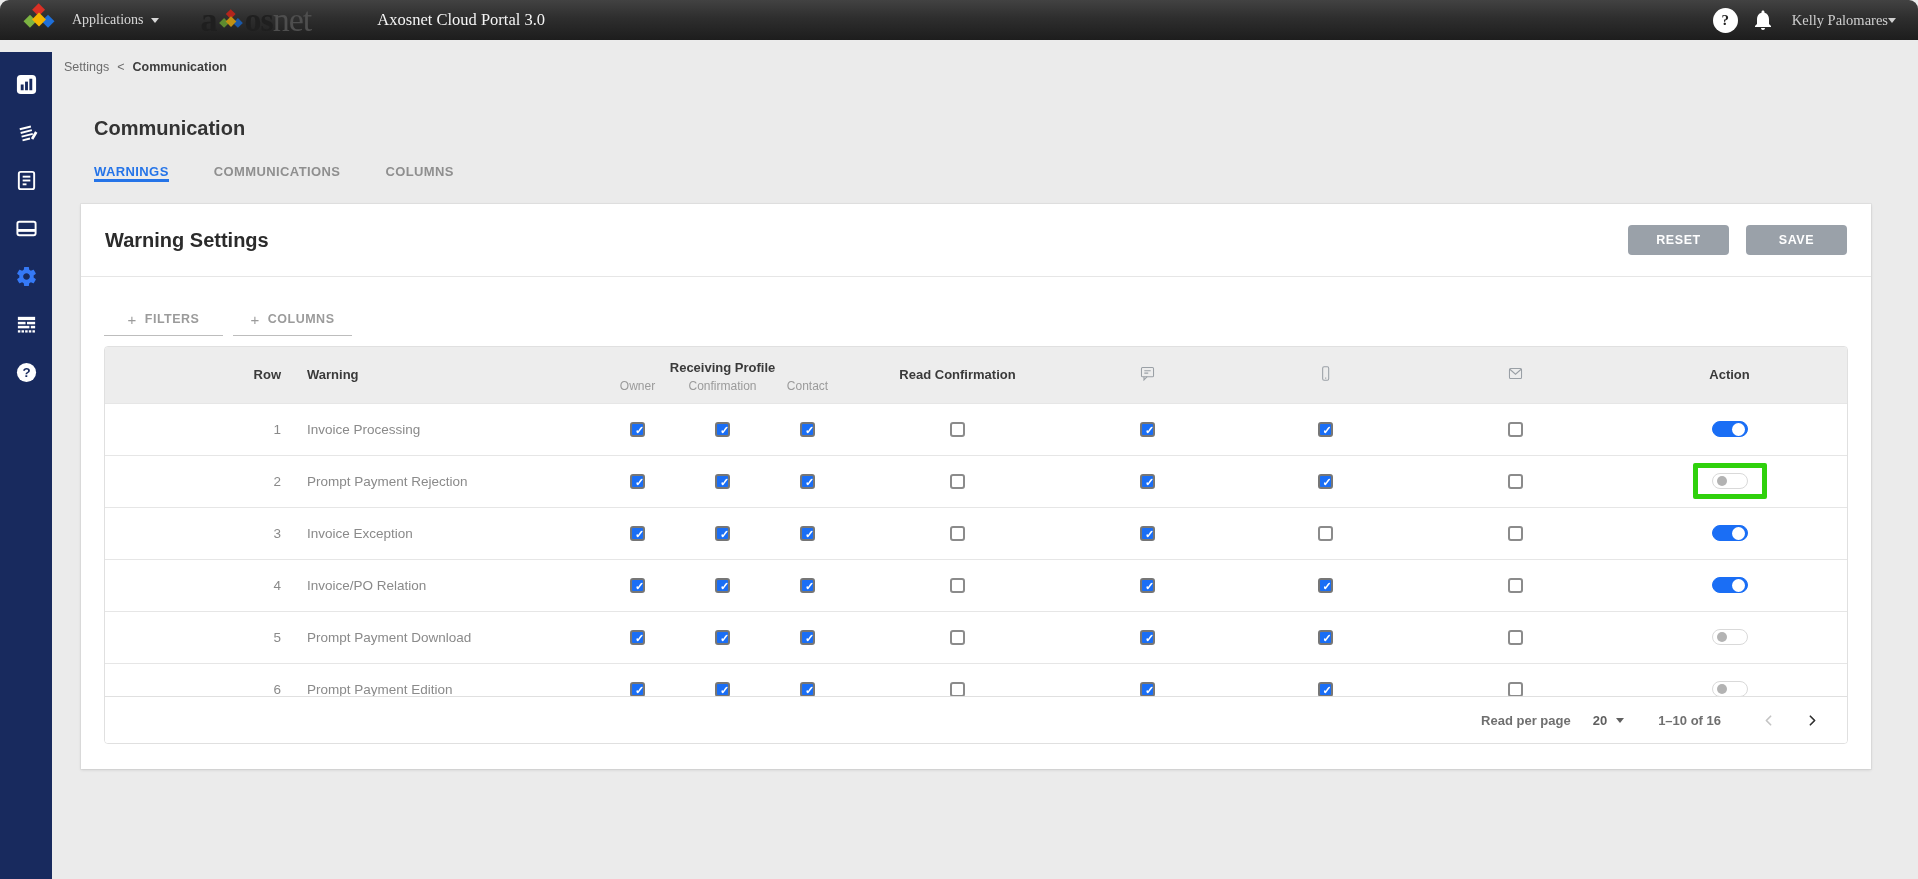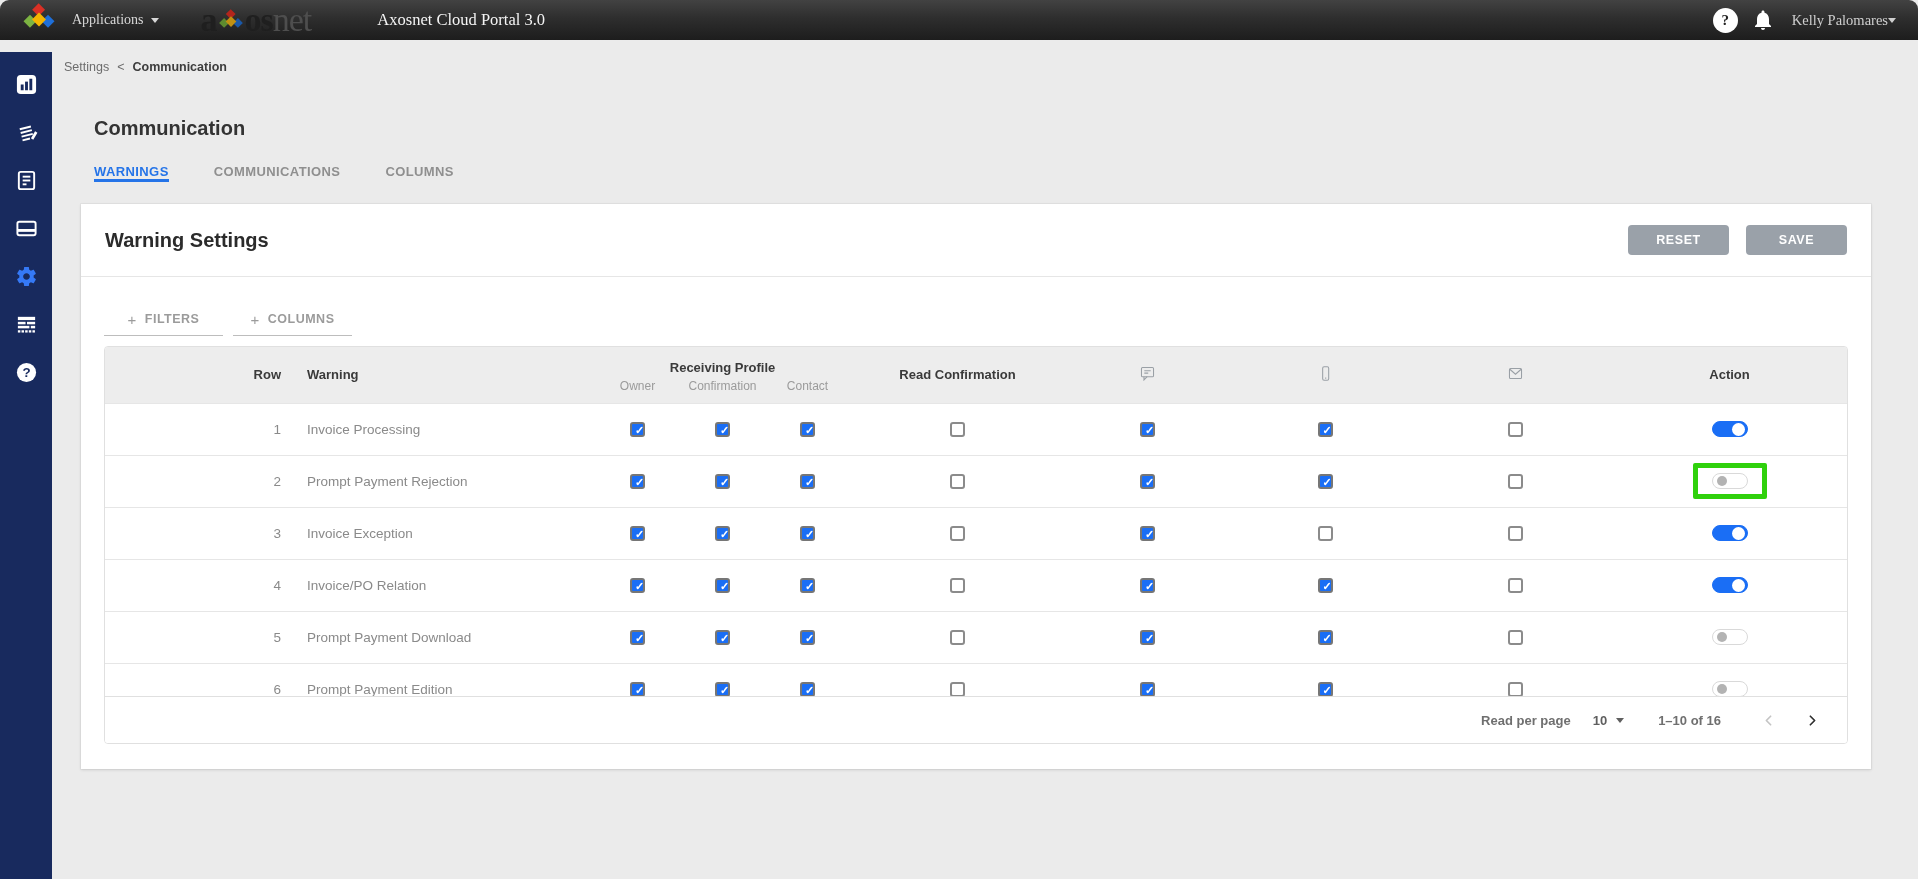--- a/index.html
+++ b/index.html
@@ -407,21 +407,21 @@
       </span>
     </td>
   </tr>
             </tbody>
         </table>
       </div>
 
       <div class="pagination">
         <span class="rpp-label">Read per page</span>
         <span class="rpp-select">
-          <span>10</span>
+          <span>20</span>
           <span class="caret"></span>
         </span>
         <span class="range-label">1–10 of 16</span>
         <span class="page-arrow arrow-prev">
           <svg viewBox="0 0 24 24">
               <polyline points="15 18 9 12 15 6"></polyline>
             </svg>
         </span>
         <span class="page-arrow arrow-next">
           <svg viewBox="0 0 24 24">

